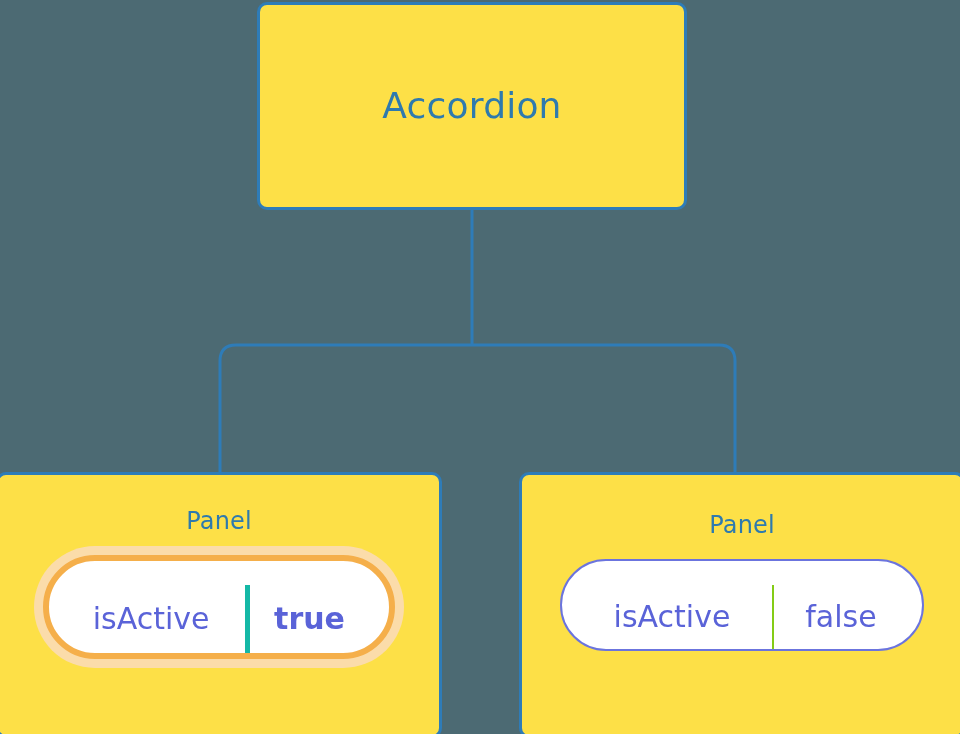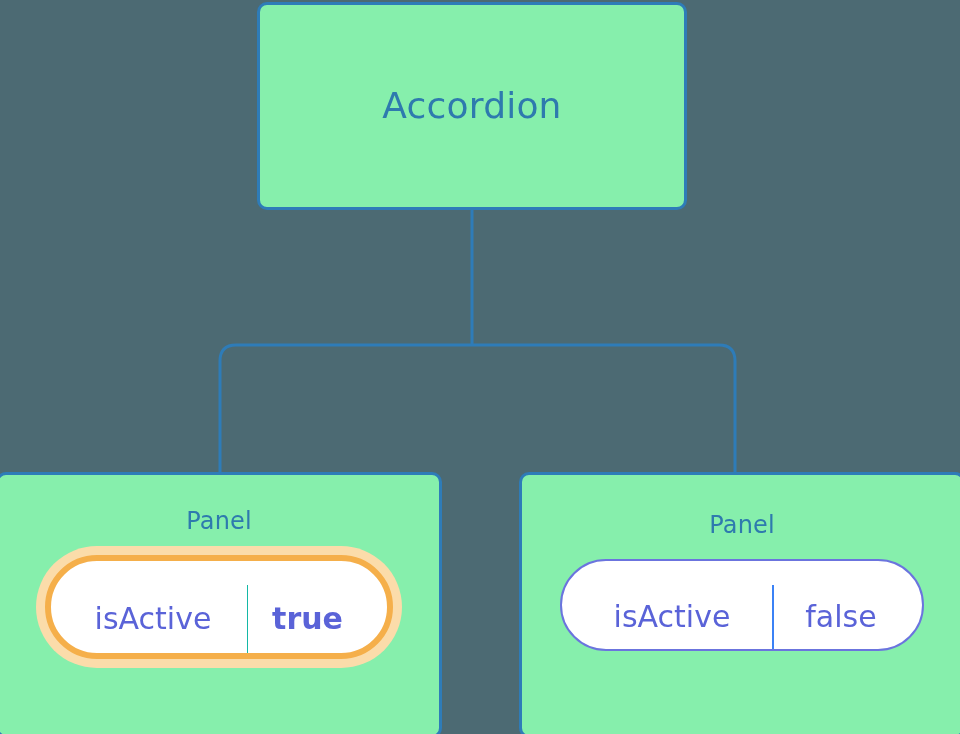--- a/index.html
+++ b/index.html
@@ -28,21 +28,21 @@
     left: 0;
     top: 0;
     width: 960px;
     height: 734px;
     pointer-events: none;
   }
 
   
   .node {
     position: absolute;
-    background: #86efac;
+    background: #fde047;
     border: 3px solid #2e7cb8;
     border-radius: 10px;
     display: flex;
     flex-direction: column;
     align-items: center;
   }
 
   #node-accordion {
     left: 257px;
     top: 2px;
@@ -108,37 +108,37 @@
     border: 2px solid #6b74de;
     height: 92px;
   }
   .pill.plain .pill-cell.key {
     padding: 0 28px 0 38px;
     min-width: 210px;
   }
   .pill.plain .pill-cell.val {
     padding: 0 40px 0 26px;
     min-width: 150px;
-    border-left: 2px solid #3b82f6;
+    border-left: 2px solid #84cc16;
   }
 
   
   .pill.highlight {
     border: 6px solid #f5af4a;
     height: 104px;
     box-shadow: 0 0 0 9px #fbdcaa;
   }
   .pill.highlight .pill-cell.key {
     padding: 0 26px 0 34px;
     min-width: 196px;
   }
   .pill.highlight .pill-cell.val {
     padding: 0 44px 0 24px;
     min-width: 140px;
-    border-left: 1px solid #14b8a6;
+    border-left: 5px solid #14b8a6;
     font-weight: 700;
   }
 </style>
 </head>
 <body>
 
 <div id="stage">
 
   <svg id="connectors" viewBox="0 0 960 734" width="960" height="734">
 

